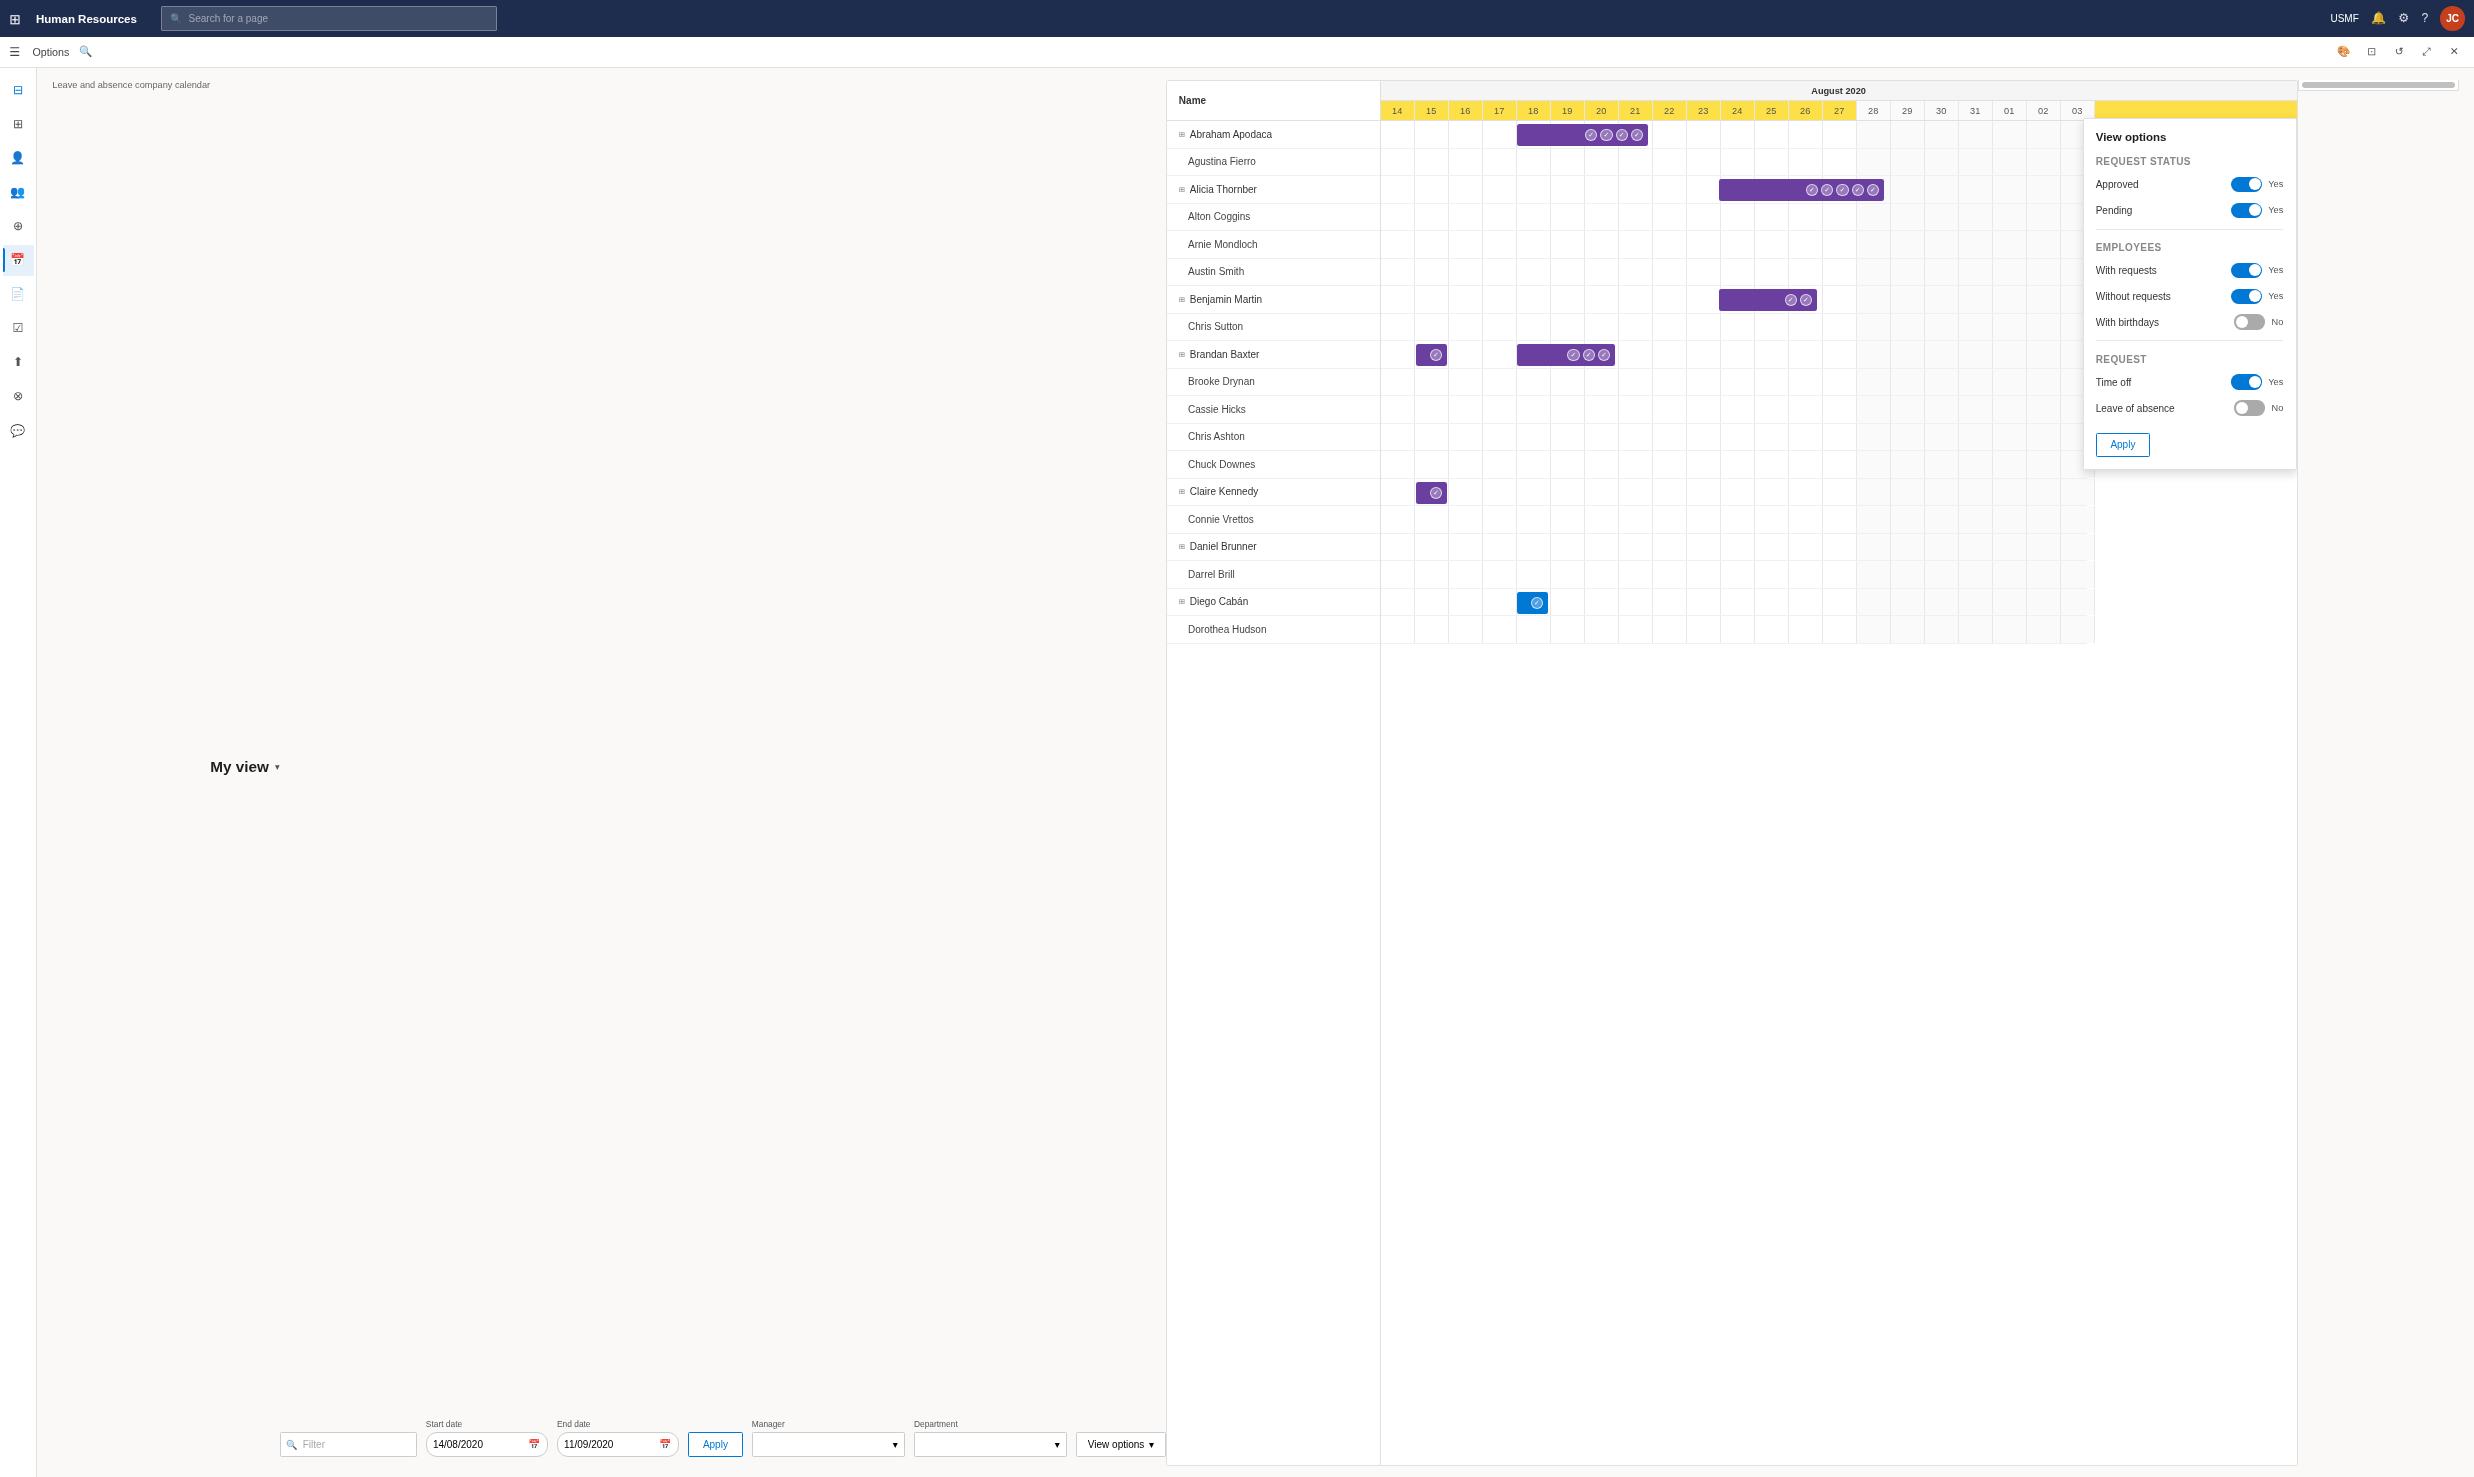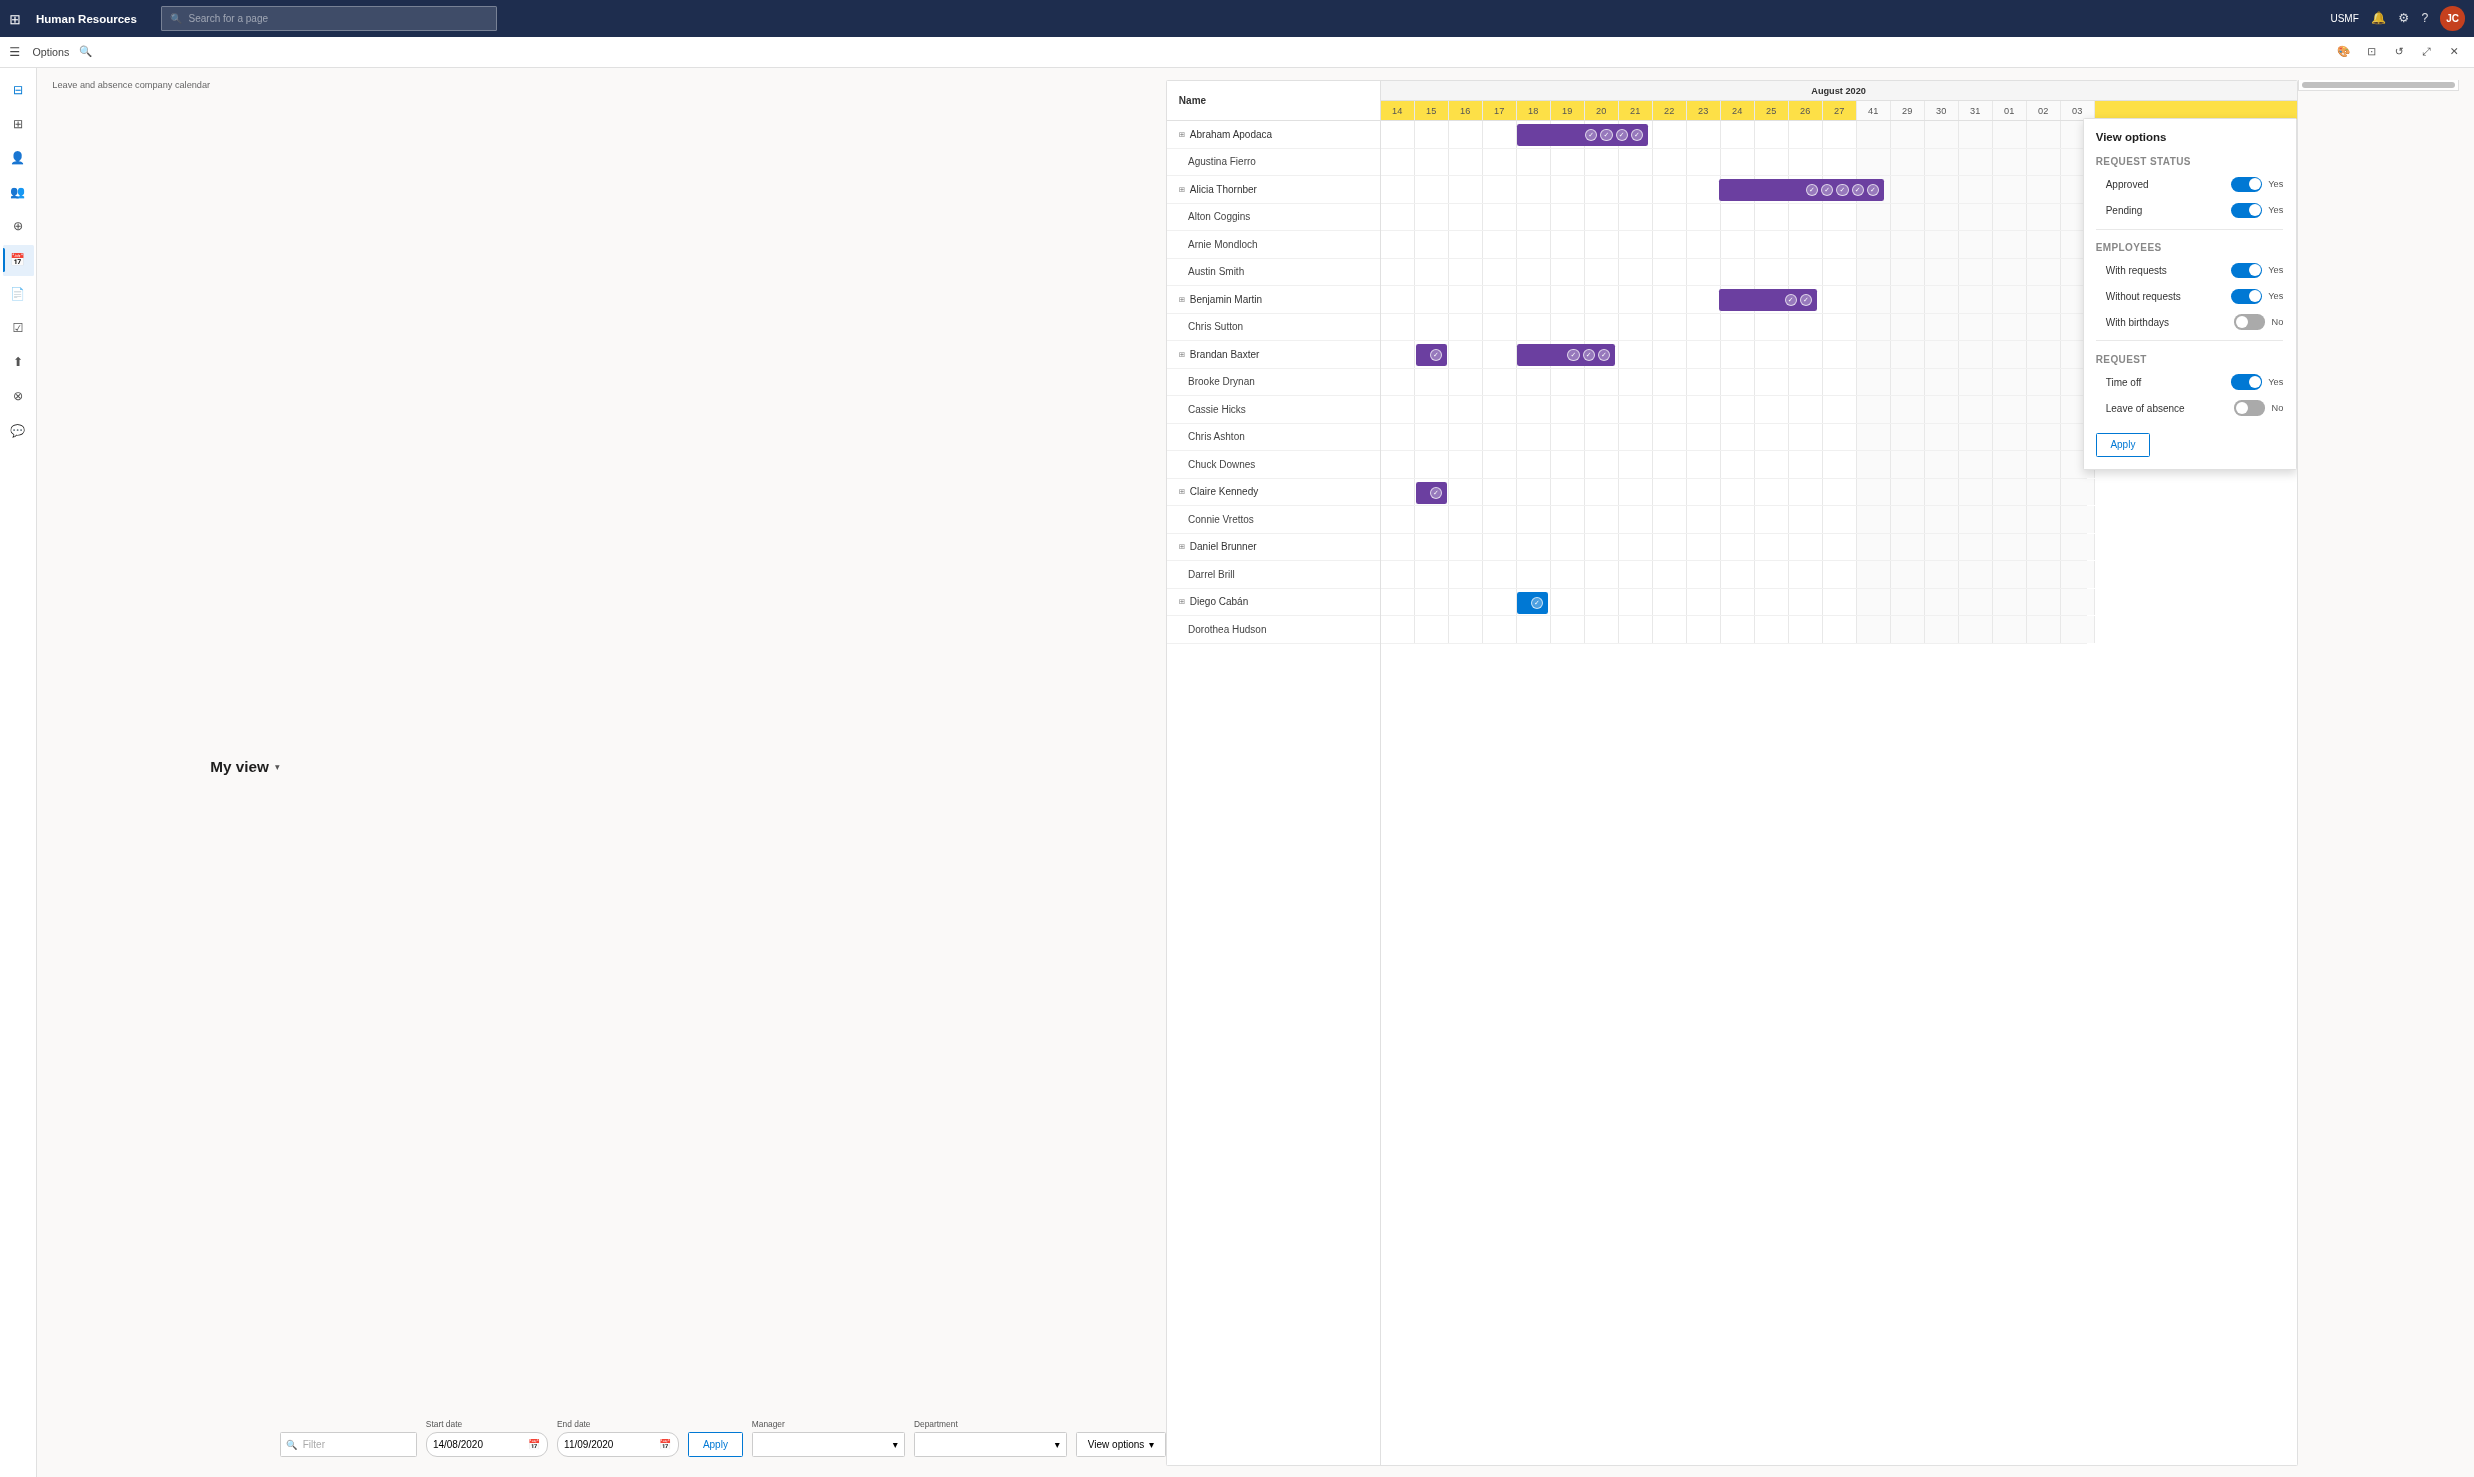--- a/index.html
+++ b/index.html
@@ -340,21 +340,21 @@
       letter-spacing: 0.4px;
       margin-bottom: 9.2px;
       margin-top: 13px;
     }
     .toggle-row {
       display: flex;
       align-items: center;
       justify-content: space-between;
       margin-bottom: 10.7px;
     }
-    .toggle-label { font-size: 10px; color: #333; margin-left: 10px; }
+    .toggle-label { font-size: 10px; color: #333; }
     .toggle-group {
       display: flex;
       flex-direction: column;
       gap: 1.5px;
     }
     .toggle-with-label {
       display: flex;
       align-items: center;
       gap: 6.1px;
     }
@@ -541,21 +541,21 @@
               <div class="day-cell">18</div>
               <div class="day-cell">19</div>
               <div class="day-cell">20</div>
               <div class="day-cell">21</div>
               <div class="day-cell">22</div>
               <div class="day-cell">23</div>
               <div class="day-cell">24</div>
               <div class="day-cell">25</div>
               <div class="day-cell">26</div>
               <div class="day-cell">27</div>
-              <div class="day-cell weekend">41</div>
+              <div class="day-cell weekend">28</div>
               <div class="day-cell weekend">29</div>
               <div class="day-cell weekend">30</div>
               <div class="day-cell weekend">31</div>
               <div class="day-cell weekend">01</div>
               <div class="day-cell weekend">02</div>
               <div class="day-cell weekend">03</div>
             </div>
         </div>
 
         <div style="flex:1; overflow-y:auto;">

